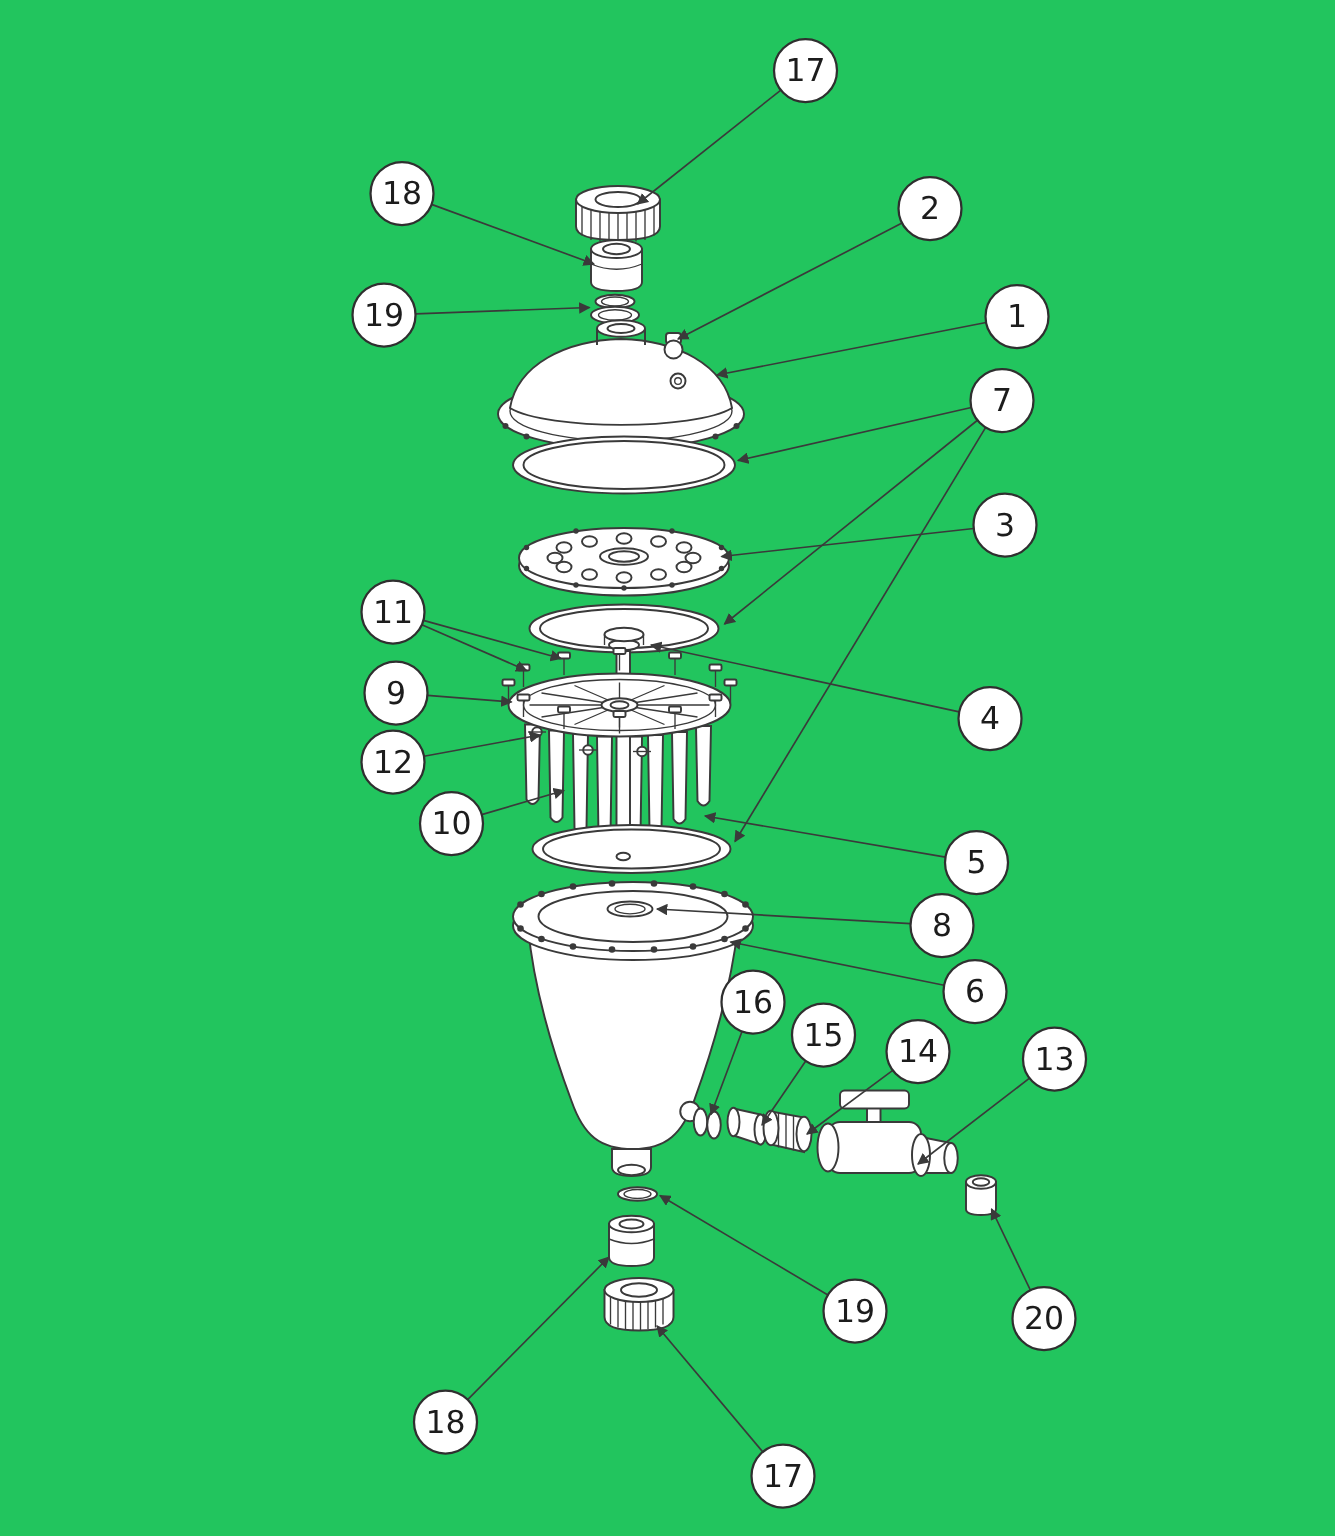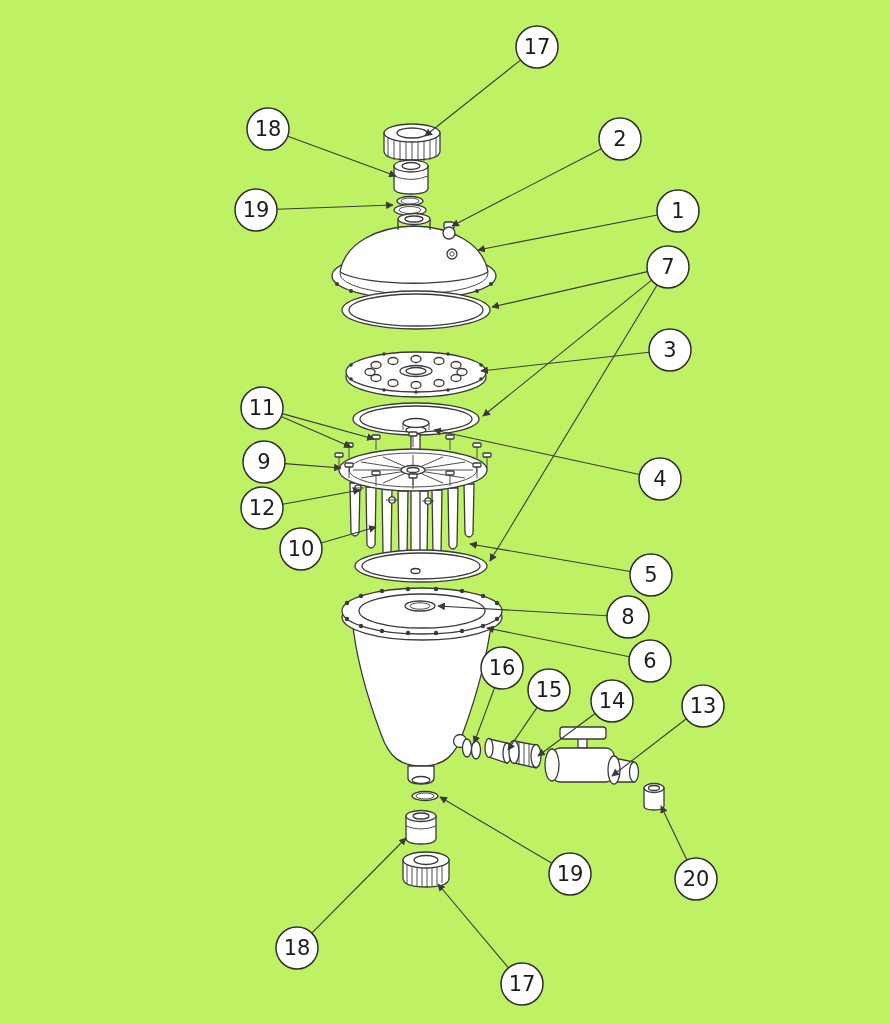--- a/index.html
+++ b/index.html
@@ -1,16 +1,16 @@
 <!DOCTYPE html>
 <html><head>
 <meta charset="utf-8">
 <style>
   html,body{margin:0;padding:0;background:#ffffff;}
-  .stage{position:relative;width:890px;height:1024px;background:#bef264;overflow:hidden;
+  .stage{position:relative;width:890px;height:1024px;background:#22c55e;overflow:hidden;
          font-family:"DejaVu Sans",sans-serif;}
   svg{display:block;}
   .part{stroke:#3a3a3a;stroke-width:1.3;fill:#ffffff;}
   .part-thin{stroke:#3a3a3a;stroke-width:0.9;fill:none;}
   .leader{stroke:#3a3a3a;stroke-width:1.1;fill:none;}
   .callout-circle{fill:#ffffff;stroke:#2f2f2f;stroke-width:1.5;}
   .callout-text{font-family:"DejaVu Sans",sans-serif;font-size:21px;fill:#1c1c1c;
                 text-anchor:middle;}
   .dot{fill:#3a3a3a;stroke:none;}
 </style>

